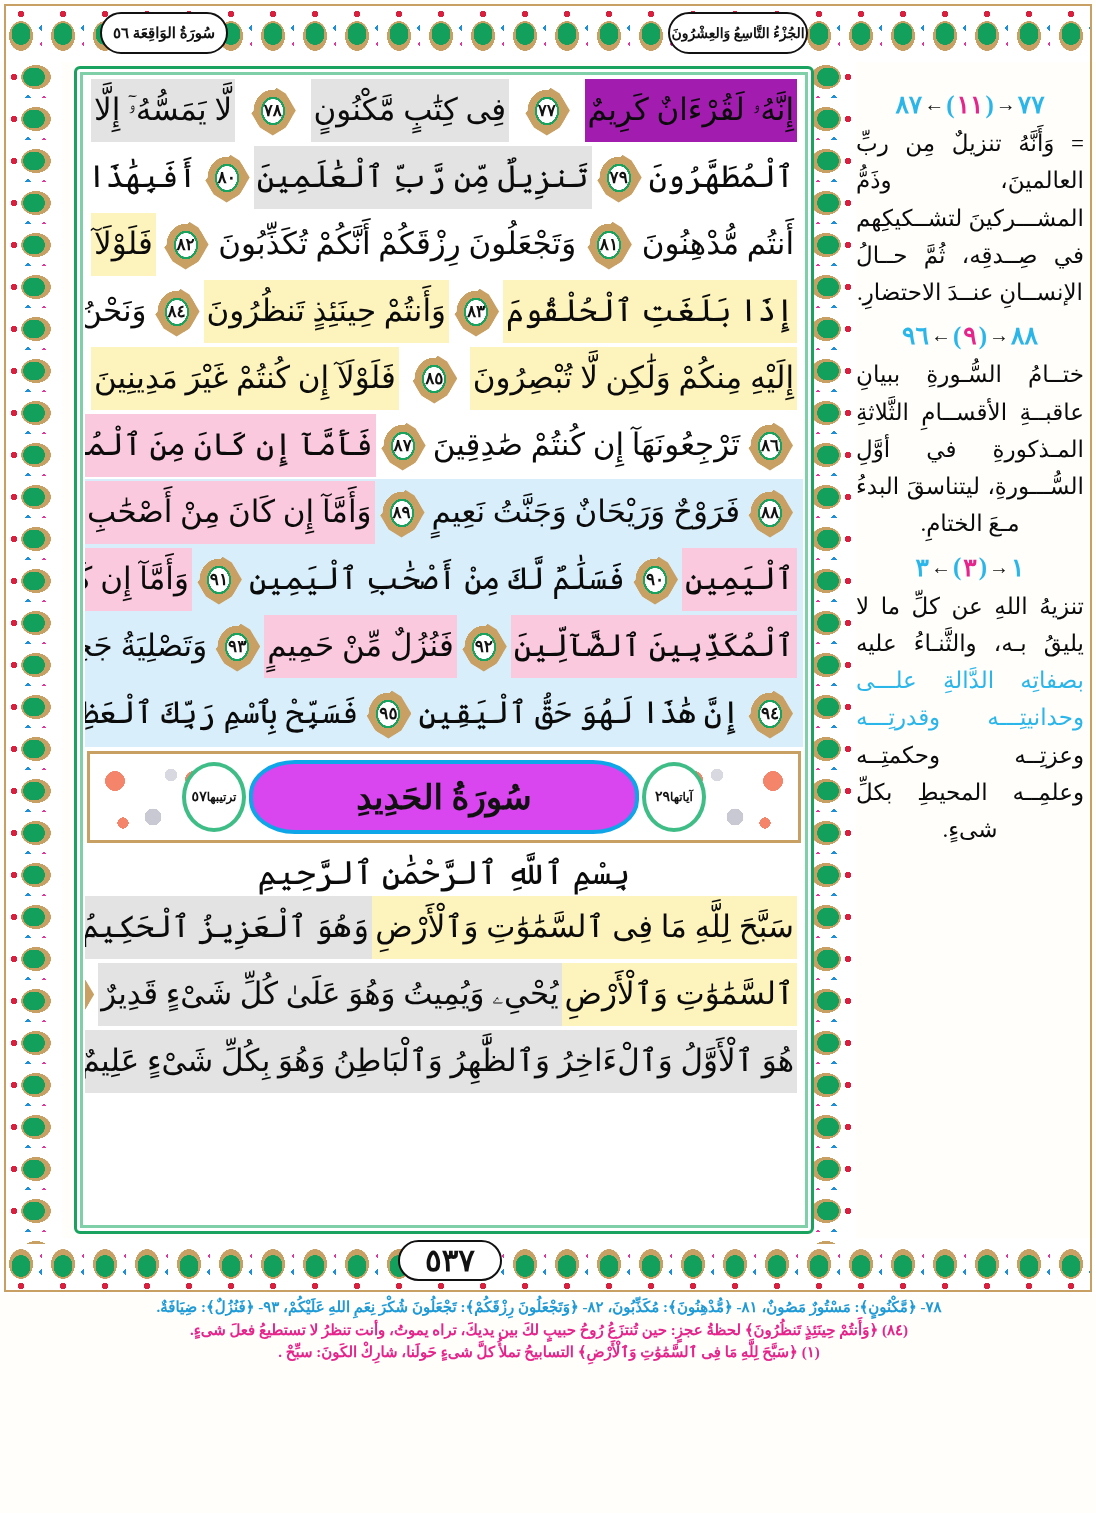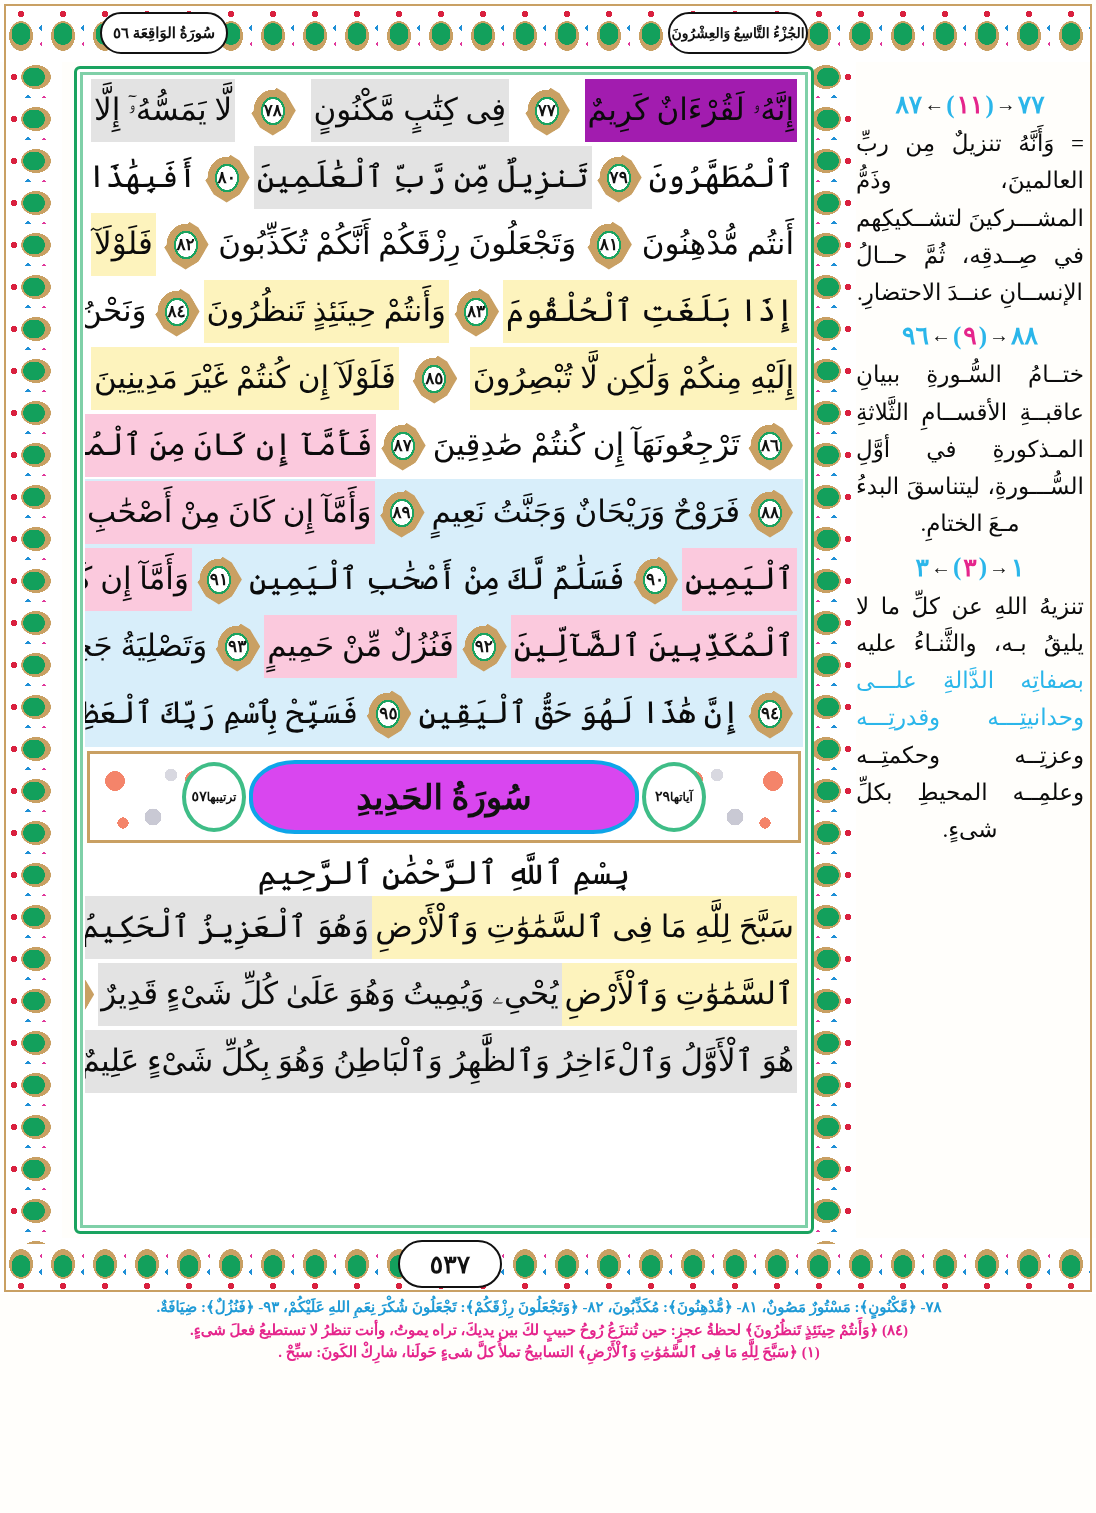--- a/index.html
+++ b/index.html
@@ -70,26 +70,26 @@
     white-space: nowrap;
     direction: rtl;
     z-index: 6;
   }
   #cart-surah { left: 100px; top: 12px; width: 128px; height: 42px; font-size: 15px; }
   #cart-juz   { left: 668px; top: 12px; width: 140px; height: 42px; font-size: 14px; }
 
   
   #page-number {
     position: absolute;
-    left: 398px; top: 1240px; width: 104px; height: 48px;
+    left: 398px; top: 1240px; width: 104px; height: 41px;
     background: #ffffff;
     border: 2.5px solid #111;
     border-radius: 24px;
     display: flex; align-items: center; justify-content: center;
-    font-size: 25px; font-weight: 700; color: #111;
+    font-size: 31px; font-weight: 700; color: #111;
     z-index: 6;
   }
 
   
   .text-panel {
     position: absolute;
     left: 74px; top: 66px;
     width: 740px; height: 1168px;
     background: #ffffff;
     border: 3px solid #1aa35f;

